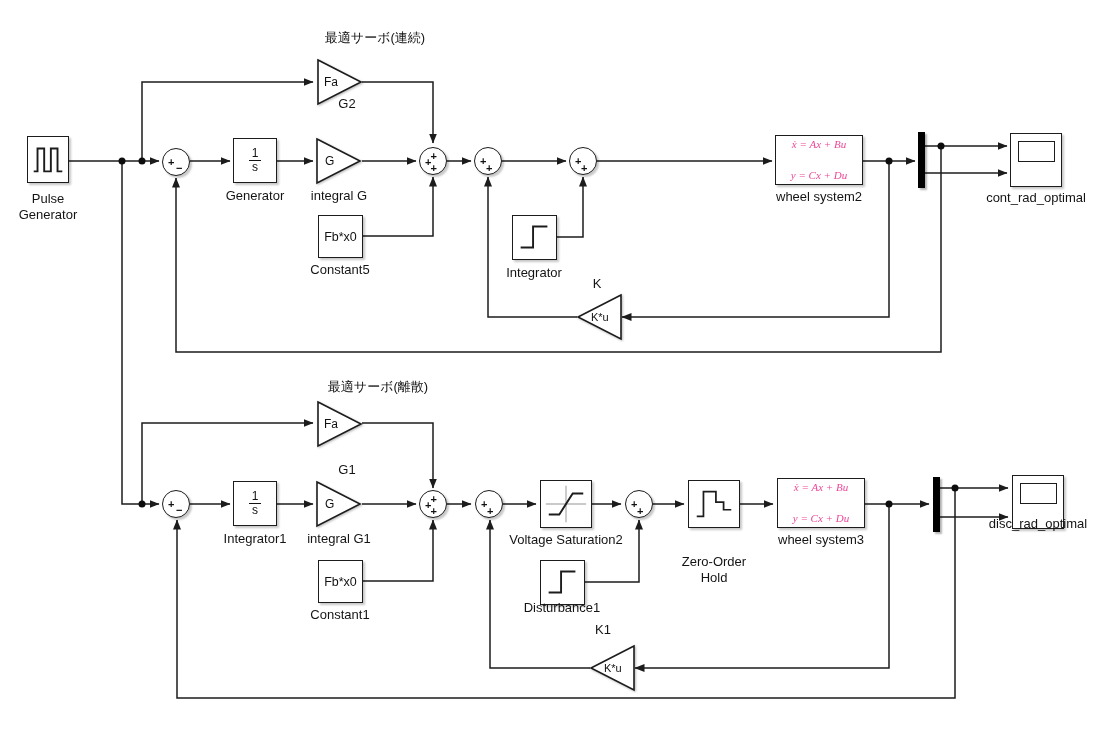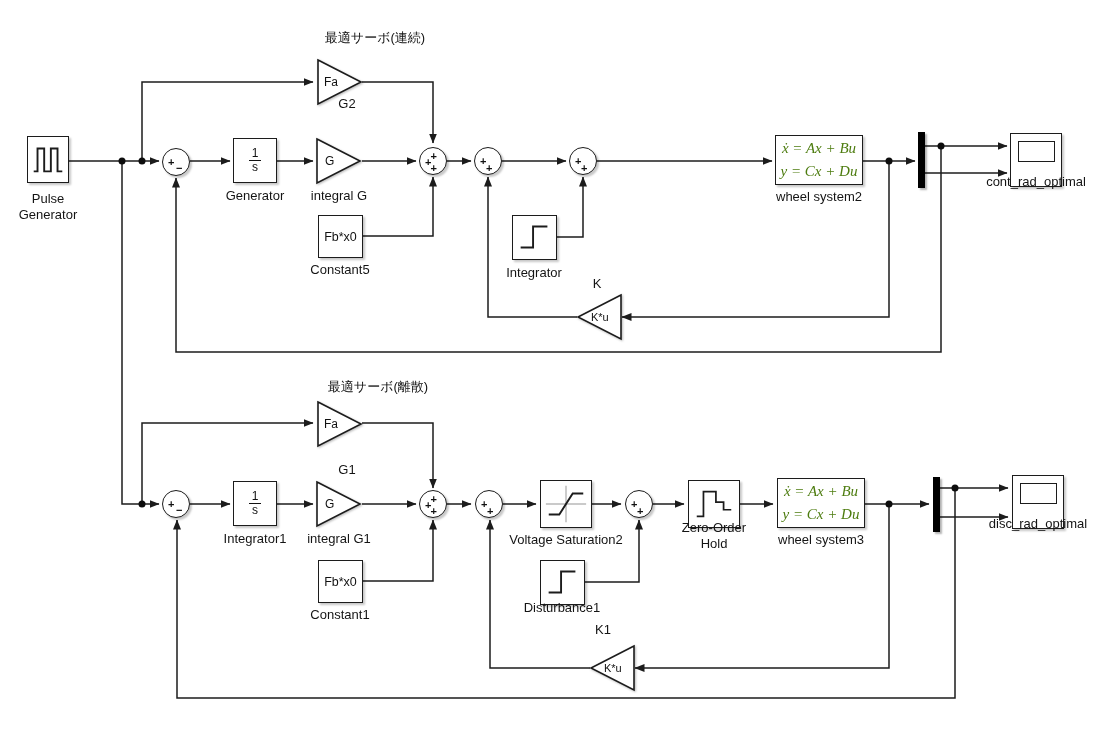--- a/index.html
+++ b/index.html
@@ -29,23 +29,23 @@
 
   .icon { position:absolute; left:0; top:0; width:100%; height:100%; }
   .icon path { fill:none; stroke:#1c1c1c; stroke-width:2; }
   .icon path.thin { stroke-width:1.8; }
   .icon path.axis { stroke:#b9b9b9; stroke-width:1.5; }
 
   .frac { display:flex; flex-direction:column; align-items:center; justify-content:center;
           height:100%; font-size:12px; color:#111; line-height:1.1; }
   .frac .num { border-bottom:1.5px solid #111; padding:0 3px; }
 
-  .ss { display:flex; flex-direction:column; justify-content:center; height:100%;
-        font-family:"Liberation Serif", serif; font-style:italic; font-size:15px;
-        color:#4d7c0f; text-align:center; line-height:1.55; }
+  .ss { display:flex; flex-direction:column; justify-content:space-between; height:100%;
+        font-family:"Liberation Serif", serif; font-style:italic; font-size:11px;
+        color:#ec4899; text-align:center; line-height:1.55; }
 
   .demux { position:absolute; background:#000; box-shadow:2px 2px 2px rgba(0,0,0,0.3); }
   .screen { position:absolute; left:7px; top:7px; width:37px; height:21px;
             background:#fff; border:1.6px solid #1c1c1c; }
 </style>
 </head>
 <body>
 
 <div class="canvas">
 
@@ -178,21 +178,21 @@
       <span>y = Cx + Du</span>
     </div>
   </div>
   <div class="lbl" style="left:769px;top:189px;width:100px">wheel system2</div>
 
   <div class="demux" style="left:918px;top:132px;width:7px;height:56px"></div>
 
   <div class="blk" style="left:1010px;top:133px;width:52px;height:54px">
     <div class="screen"></div>
   </div>
-  <div class="lbl" style="left:976px;top:174px;width:120px">cont_rad_optimal</div>
+  <div class="lbl" style="left:976px;top:190px;width:120px">cont_rad_optimal</div>
 
   <div class="title" style="left:298px;top:378px;width:160px">最適サーボ(離散)</div>
 
   <div class="sum" style="left:162px;top:490px">
     <span class="sign" style="left:5px;top:8px">+</span>
     <span class="sign" style="left:13px;top:14px">−</span>
   </div>
 
   <div class="blk" style="left:233px;top:481px;width:44px;height:45px">
     <div class="frac">
@@ -249,21 +249,21 @@
       <path d="M8,33 H21 V11 H36"></path>
     </svg>
   </div>
   <div class="lbl" style="left:522px;top:600px;width:80px">Disturbance1</div>
 
   <div class="blk" style="left:688px;top:480px;width:52px;height:48px">
     <svg class="icon" viewBox="0 0 52 48">
       <path class="thin" d="M8,37 H15 V11 H28 V22 H36 V30 H44"></path>
     </svg>
   </div>
-  <div class="lbl" style="left:674px;top:520px;width:80px">Zero-Order
+  <div class="lbl" style="left:674px;top:554px;width:80px">Zero-Order
 Hold</div>
 
   <div class="lbl" style="left:563px;top:622px;width:80px">K1</div>
   <svg class="gain" style="left:589px;top:645px" width="46" height="46" viewBox="0 0 46 46">
     <polygon points="45,1 2,23 45,45"></polygon>
     <text x="15" y="27" style="font-size:11px">K*u</text>
   </svg>
 
   <div class="blk" style="left:777px;top:478px;width:88px;height:50px">
     <div class="ss">

